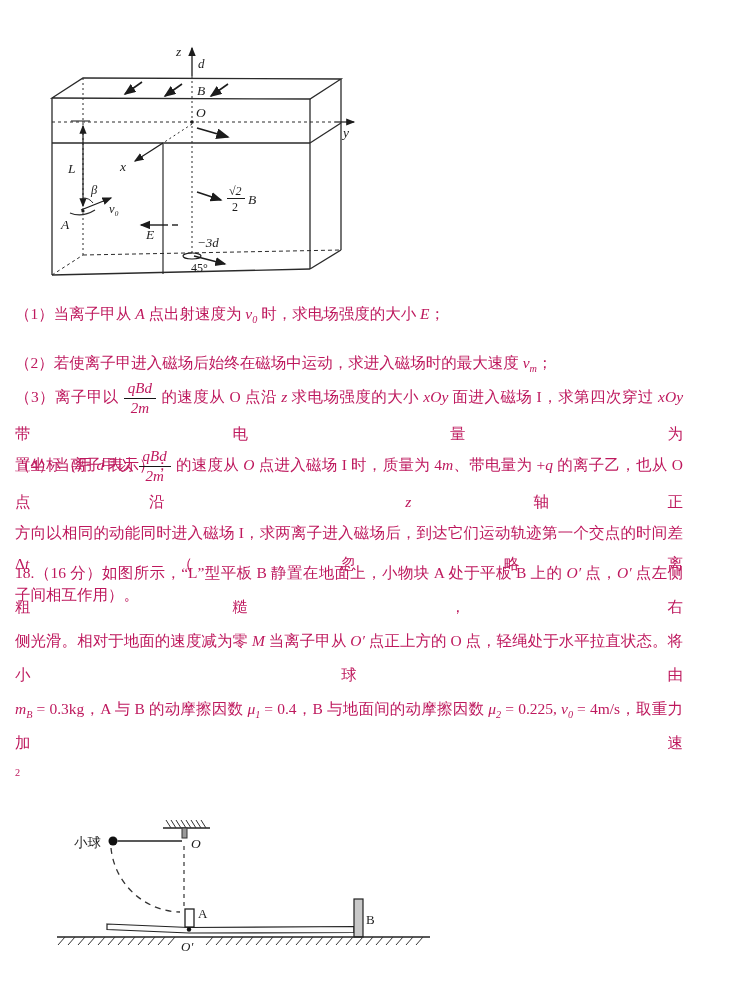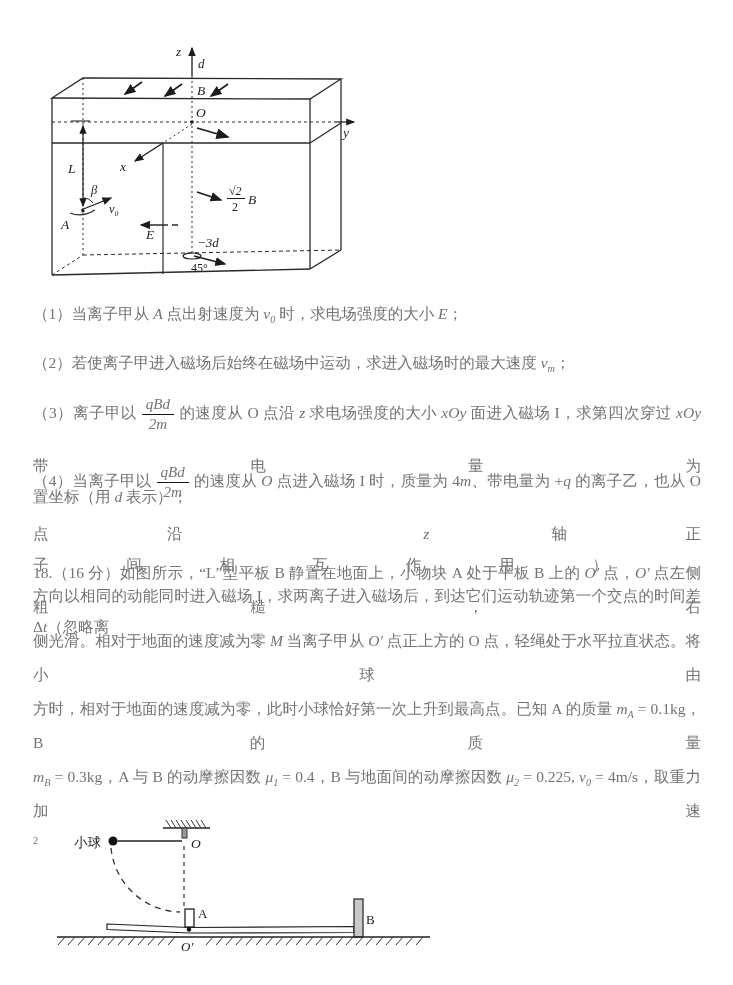--- a/index.html
+++ b/index.html
@@ -3,35 +3,35 @@
 <meta charset="utf-8">
 <style>
   html,body{margin:0;padding:0;}
   body{
     width:733px;height:985px;position:relative;overflow:hidden;
     background:#ffffff;color:#161616;
     font-family:"Liberation Serif","DejaVu Serif",serif;
   }
   .fig{position:absolute;}
   .qblock{
-    position:absolute;left:33px;width:668px;font-size:15.5px;color:#737373;
+    position:absolute;left:15px;width:668px;font-size:15.5px;color:#be185d;
   }
   .rline{
     line-height:31px;
     text-align:justify;text-align-last:justify;
   }
   .qblock .rline:last-child{text-align-last:auto;}
   .p18 .rline{line-height:34px;}
   .p18 .rline:nth-child(6){margin-top:13px;}
   .mi{font-style:italic;}
   .msub{font-style:italic;font-size:0.66em;vertical-align:-0.35em;line-height:0;}
   .msup{font-size:0.66em;vertical-align:0.55em;line-height:0;}
   .frac{
     display:inline-flex;flex-direction:column;align-items:center;
-    vertical-align:middle;margin:16px 5px;line-height:1.15;font-size:15px;
+    vertical-align:middle;margin:0 5px;line-height:1.15;font-size:15px;
   }
   .frac .fn{padding:0 4px 1px 4px;border-bottom:1.2px solid #161616;}
   .frac .fd{padding-top:1px;}
   svg text{font-family:"Liberation Serif","DejaVu Serif",serif;fill:#1c1c1c;}
   svg .it{font-style:italic;}
 </style>
 </head>
 <body>
 
 <div class="fig" style="left:35px;top:36px;width:340px;height:260px;">
@@ -128,28 +128,27 @@
         <span class="fn"><span class="mi">qBd</span></span>
         <span class="fd"><span class="mi">2m</span></span>
       </span><span>的速度从 O 点沿 </span><span class="mi">z</span><span> 求电场强度的大小 </span><span class="mi">xOy</span><span> 面进入磁场 I，求第四次穿过 </span><span class="mi">xOy</span><span> 带电量为</span></div>
     <div class="rline"><span>置坐标（用 </span><span class="mi">d</span><span> 表示）；</span></div>
   </div>
 <div class="qblock" style="top:448px;">
     <div class="rline"><span>（4）当离子甲以</span><span class="frac">
         <span class="fn"><span class="mi">qBd</span></span>
         <span class="fd"><span class="mi">2m</span></span>
       </span><span>的速度从 </span><span class="mi">O</span><span> 点进入磁场 I 时，质量为 4</span><span class="mi">m</span><span>、带电量为 +</span><span class="mi">q</span><span> 的离子乙，也从 O 点沿 </span><span class="mi">z</span><span> 轴正</span></div>
+    <div class="rline"><span>方向以相同的动能同时进入磁场 I，求两离子进入磁场后，到达它们运动轨迹第一个交点的时间差 Δ</span><span class="mi">t</span><span>（忽略离</span></div>
     <div class="rline"><span>子间相互作用）。</span></div>
-    <div class="rline"><span>方向以相同的动能同时进入磁场 I，求两离子进入磁场后，到达它们运动轨迹第一个交点的时间差 Δ</span><span class="mi">t</span><span>（忽略离</span></div>
   </div>
 
 <div class="qblock p18" style="top:556px;">
     <div class="rline"><span>18.（16 分）如图所示，“L”型平板 B 静置在地面上，小物块 A 处于平板 B 上的 </span><span class="mi">O′</span><span> 点，</span><span class="mi">O′</span><span> 点左侧粗糙，右</span></div>
     <div class="rline"><span>侧光滑。相对于地面的速度减为零 </span><span class="mi">M</span><span> 当离子甲从 </span><span class="mi">O′</span><span> 点正上方的 O 点，轻绳处于水平拉直状态。将小球由</span></div>
-    <div class="rline"><span>方时，相对于地面的速度减为零，此时小球恰好第一次上升到最高点。已知 A 的质量 </span><span class="mi">m</span><span class="msub">A</span><span> = 0.1kg，B 的质量</span></div>
     <div class="rline"><span class="mi">m</span><span class="msub">B</span><span> = 0.3kg，A 与 B 的动摩擦因数 </span><span class="mi">μ</span><span class="msub">1</span><span> = 0.4，B 与地面间的动摩擦因数 </span><span class="mi">μ</span><span class="msub">2</span><span> = 0.225, </span><span class="mi">v</span><span class="msub">0</span><span> = 4m/s，取重力加速</span></div>
     <div class="rline"><span class="msup">2</span></div>
   </div>
 
 <div class="fig" style="left:45px;top:812px;width:400px;height:160px;">
 <svg width="400" height="160" viewBox="0 0 400 160">
 
   <g>
     <line x1="118" y1="16" x2="165" y2="16" stroke="#222" stroke-width="1.4"></line>
     <g stroke="#333" stroke-width="1">

